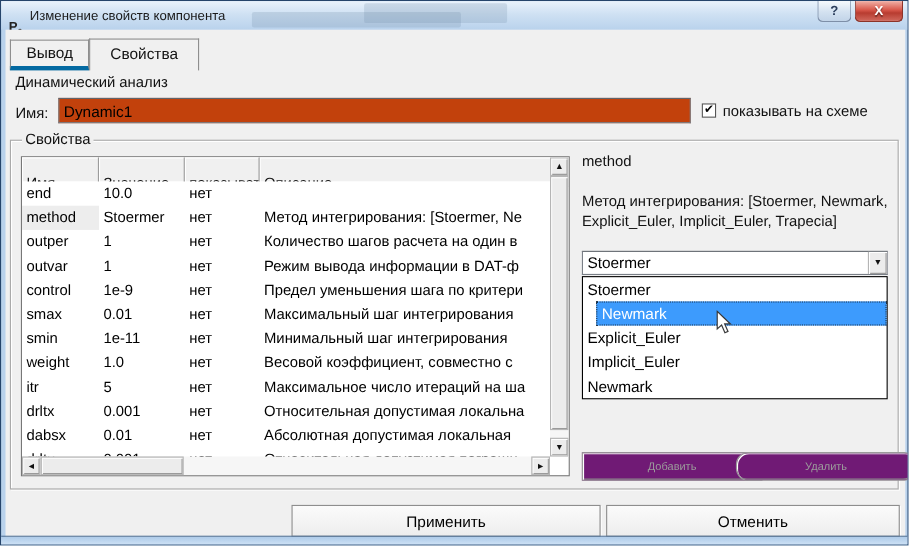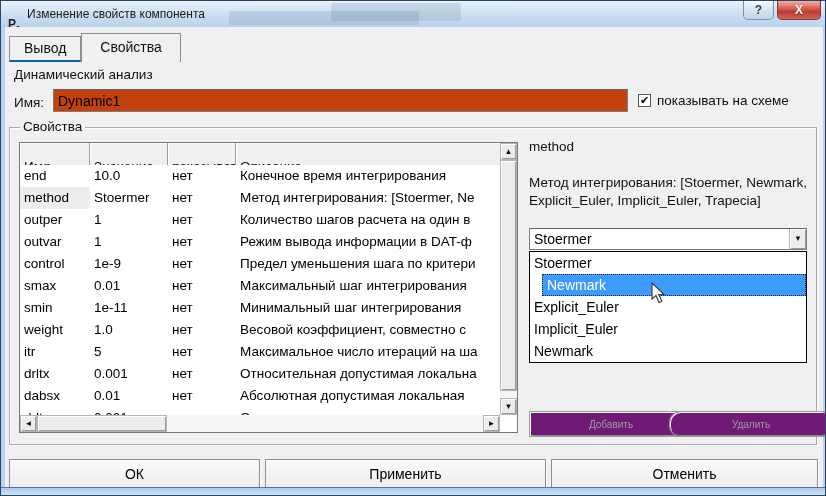--- a/index.html
+++ b/index.html
@@ -26,21 +26,21 @@
   
   .frame-bottom { position:absolute; left:0; bottom:0; width:100%; height:8px;
     border-top:1px solid #55759a; background:linear-gradient(#aecbe9,#cde1f5); }
   .client { position:absolute; left:4px; top:26px; width:818px; height:462px; background:#f0f0f0; }
 
   
   .tab-bar { position:absolute; left:4px; top:5px; height:28px; }
   .tab { display:inline-block; vertical-align:bottom; font-size:14px; color:#111;
     background:#f0f0f0; border:1px solid #8e8e8e; }
   .tab.active { padding:5px 18px 7px 18px; border-bottom:none; position:relative; z-index:2; }
-  .tab.inactive { padding:3px 14px 4px 14px; margin-top:4px; border-bottom:2px solid #0369a1; }
+  .tab.inactive { padding:3px 14px 4px 14px; margin-top:4px; border-bottom:4px solid #0369a1; }
 
   .dyn-label { position:absolute; left:9px; top:40px; font-size:13.5px; color:#111; }
 
   .name-label { position:absolute; left:9px; top:68px; font-size:13.5px; color:#111; }
   .name-input { position:absolute; left:48px; top:62px; width:575px; height:23px;
     border:1px solid #7a7f87; border-top-color:#5f646b; background:#c2410c;
     font-family:"Liberation Sans",sans-serif; font-size:14px; padding:0 4px; color:#000; }
   .cb { position:absolute; left:633px; top:67px; width:13px; height:13px; background:#fff;
     border:1px solid #555; text-align:center; line-height:11px; font-size:11px; color:#000; }
   .cb-label { position:absolute; left:652px; top:66px; font-size:13.5px; color:#111; }
@@ -142,21 +142,20 @@
             <div class="hcell w0">Имя</div>
             <div class="hcell w1">Значение</div>
             <div class="hcell w2">показывать</div>
             <div class="hcell w3">Описание</div>
           </div>
         <div class="tbody">
             <div class="trow">
               <div class="tcell w0">end</div>
               <div class="tcell w1">10.0</div>
               <div class="tcell w2">нет</div>
-              <div class="tcell w3">Конечное время интегрирования</div>
             </div>
             <div class="trow">
               <div class="tcell w0 cell-current">method</div>
               <div class="tcell w1">Stoermer</div>
               <div class="tcell w2">нет</div>
               <div class="tcell w3">Метод интегрирования: [Stoermer, Ne</div>
             </div>
             <div class="trow">
               <div class="tcell w0">outper</div>
               <div class="tcell w1">1</div>
@@ -248,19 +247,18 @@
         <div class="opt">Newmark</div>
       </div>
 
     <button class="side-btn add-btn" disabled="">Добавить</button>
     <button class="side-btn del-btn" disabled="">Удалить</button>
 
     <svg class="cursor-svg" width="16" height="22" viewBox="0 0 16 22">
       <polygon points="1,1 1,17 5,13.5 8,20.5 10.8,19.3 7.8,12.5 13,12.5" fill="#ffffff" stroke="#3a3a3a" stroke-width="1.1"></polygon>
     </svg>
 
-  <button class="footer-btn btn-ok">ОК</button>
       <button class="footer-btn btn-apply">Применить</button>
       <button class="footer-btn btn-cancel">Отменить</button>
     </div>
 
   <div class="frame-bottom"></div>
 </div>
 
 </body></html>

